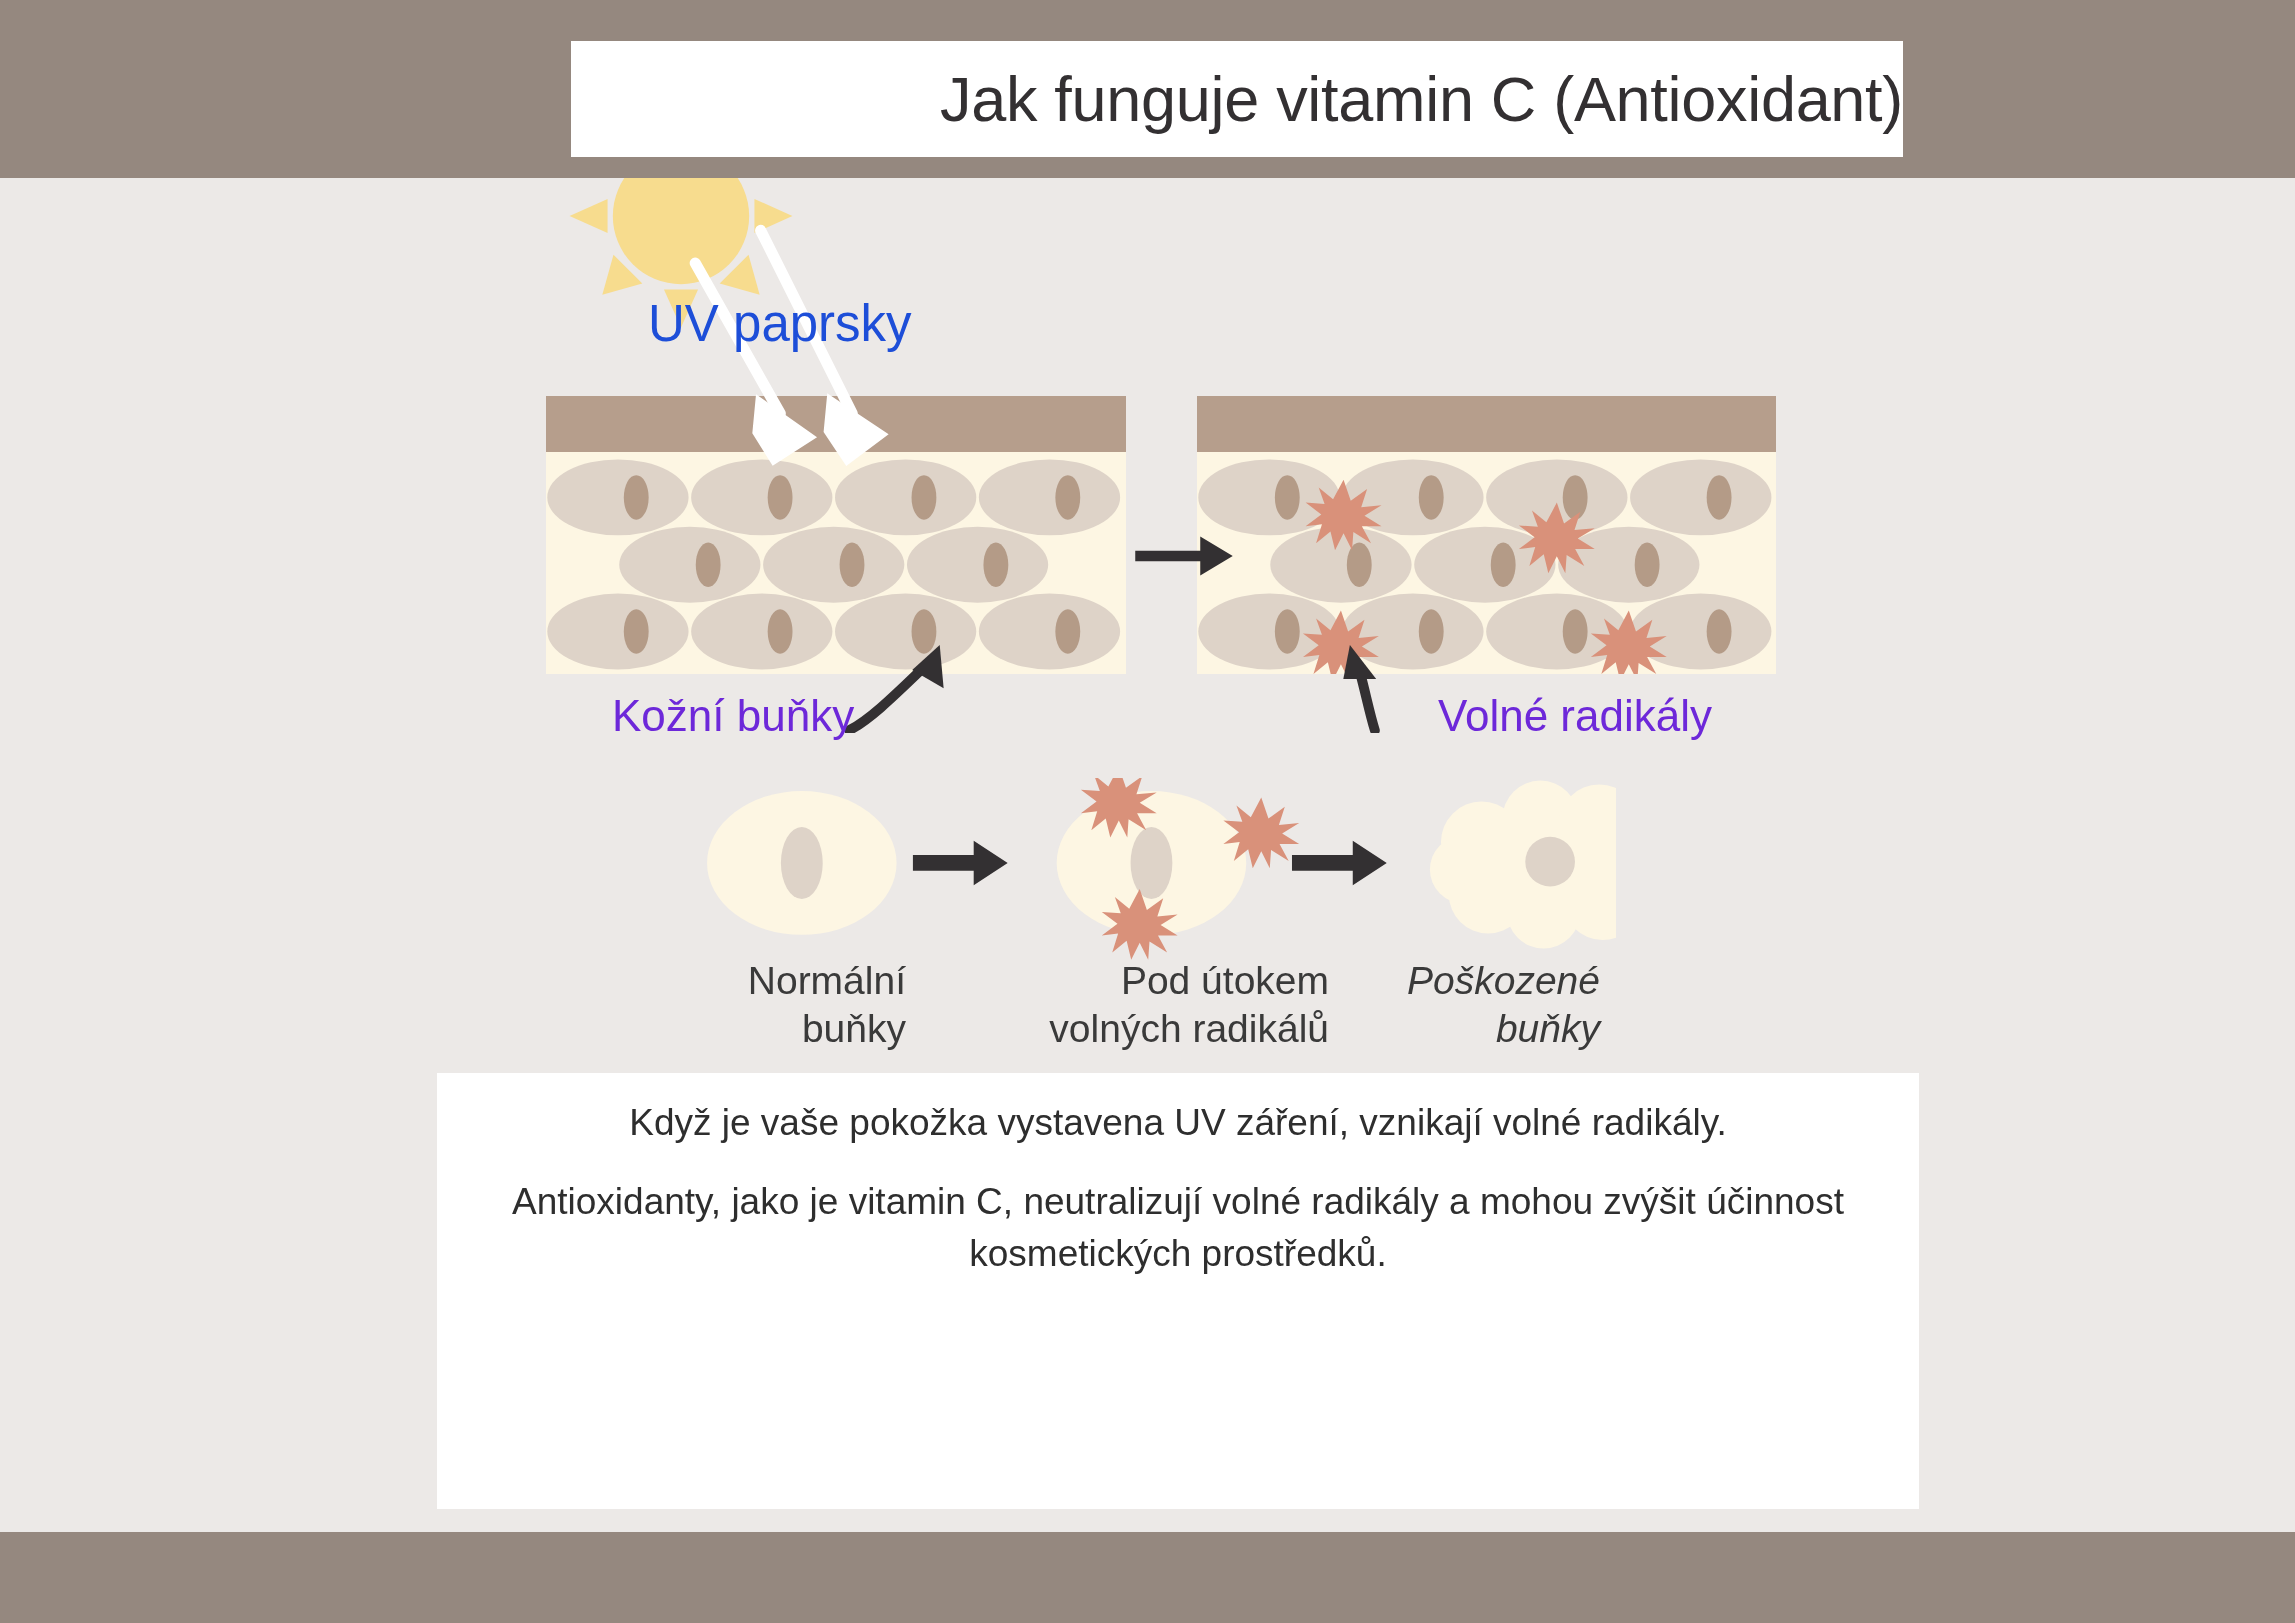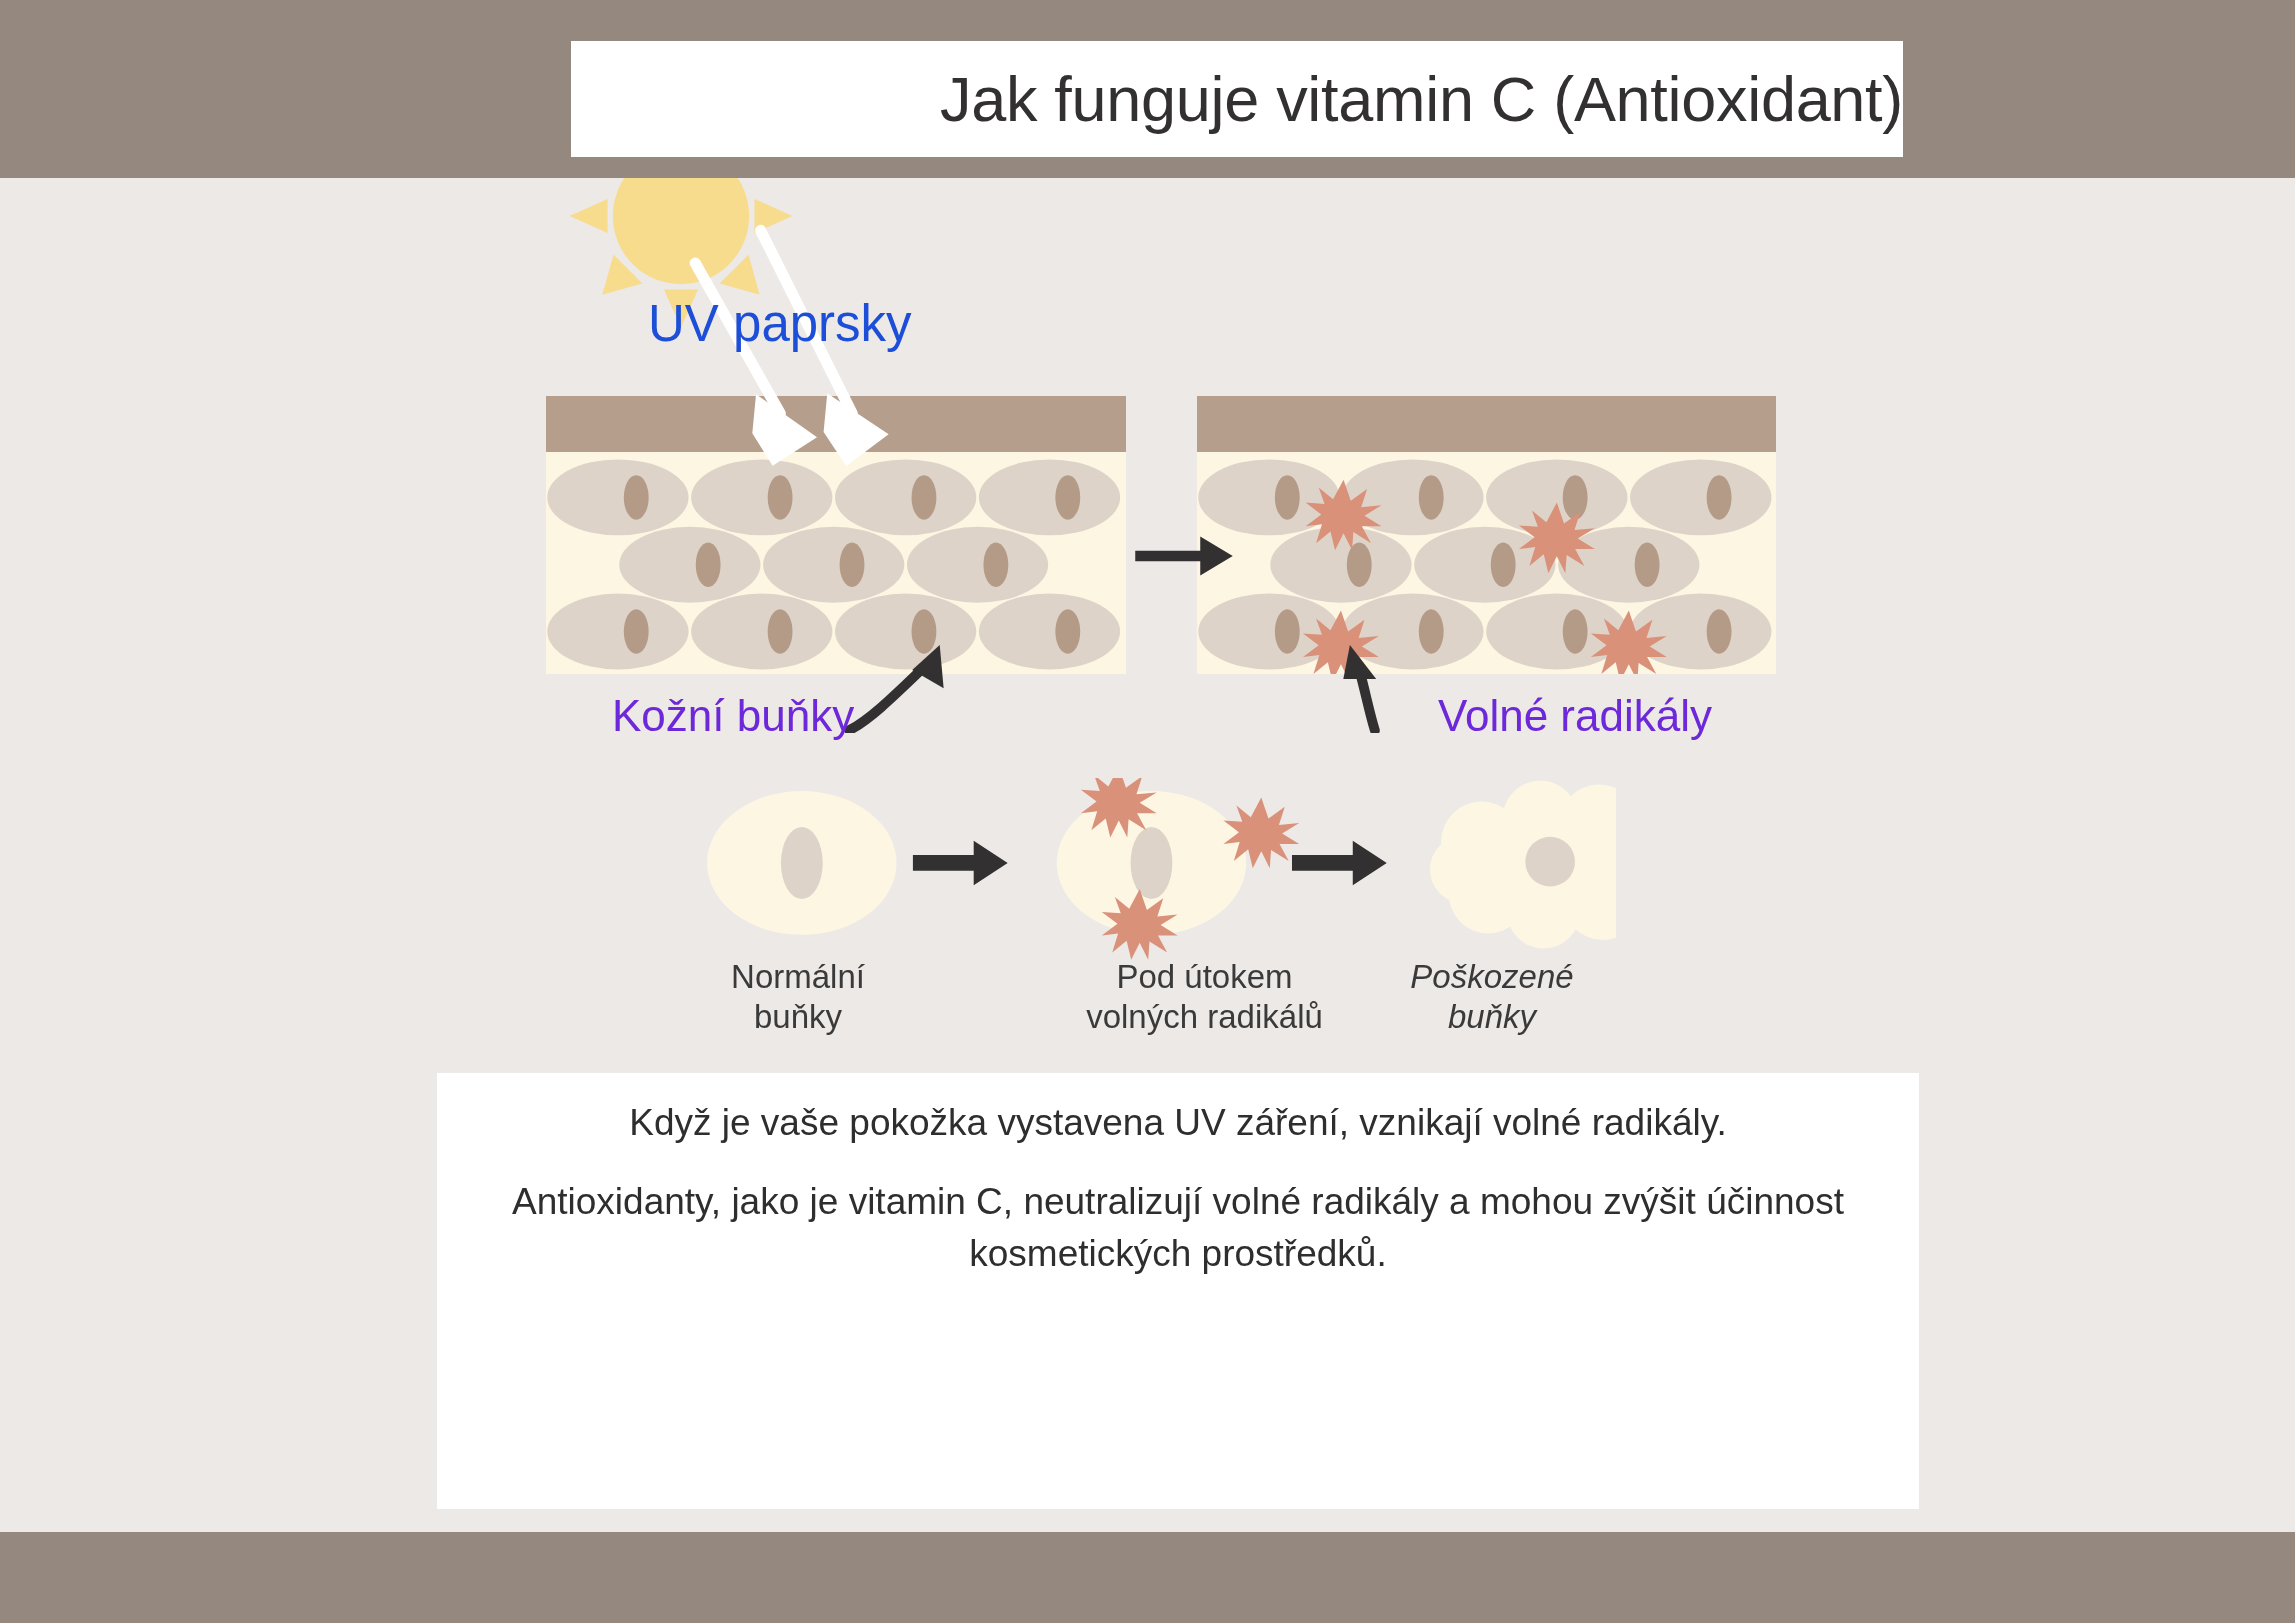--- a/index.html
+++ b/index.html
@@ -128,28 +128,28 @@
 
   
   .progression {
     position: absolute;
     left: 700px; top: 778px;
     width: 916px; height: 183px;
     z-index: 14;
   }
   .prog-caption {
     position: absolute;
-    font-size: 33px;
+    font-size: 39px;
     color: #3A3A3A;
-    text-align: center;
+    text-align: right;
     line-height: 1.22;
     z-index: 18;
   }
   .prog-caption.c0 { left: 690px; top: 957px; width: 216px; }
-  .prog-caption.c1 { left: 1044px; top: 957px; width: 321px; }
+  .prog-caption.c1 { left: 1008px; top: 957px; width: 321px; }
   .prog-caption.c2 { left: 1384px; top: 957px; width: 216px; font-style: italic; }
 
   
   .text-card {
     position: absolute;
     left: 437px; top: 1073px;
     width: 1482px; height: 436px;
     background: #FFFFFF;
     z-index: 30;
     box-sizing: border-box;

